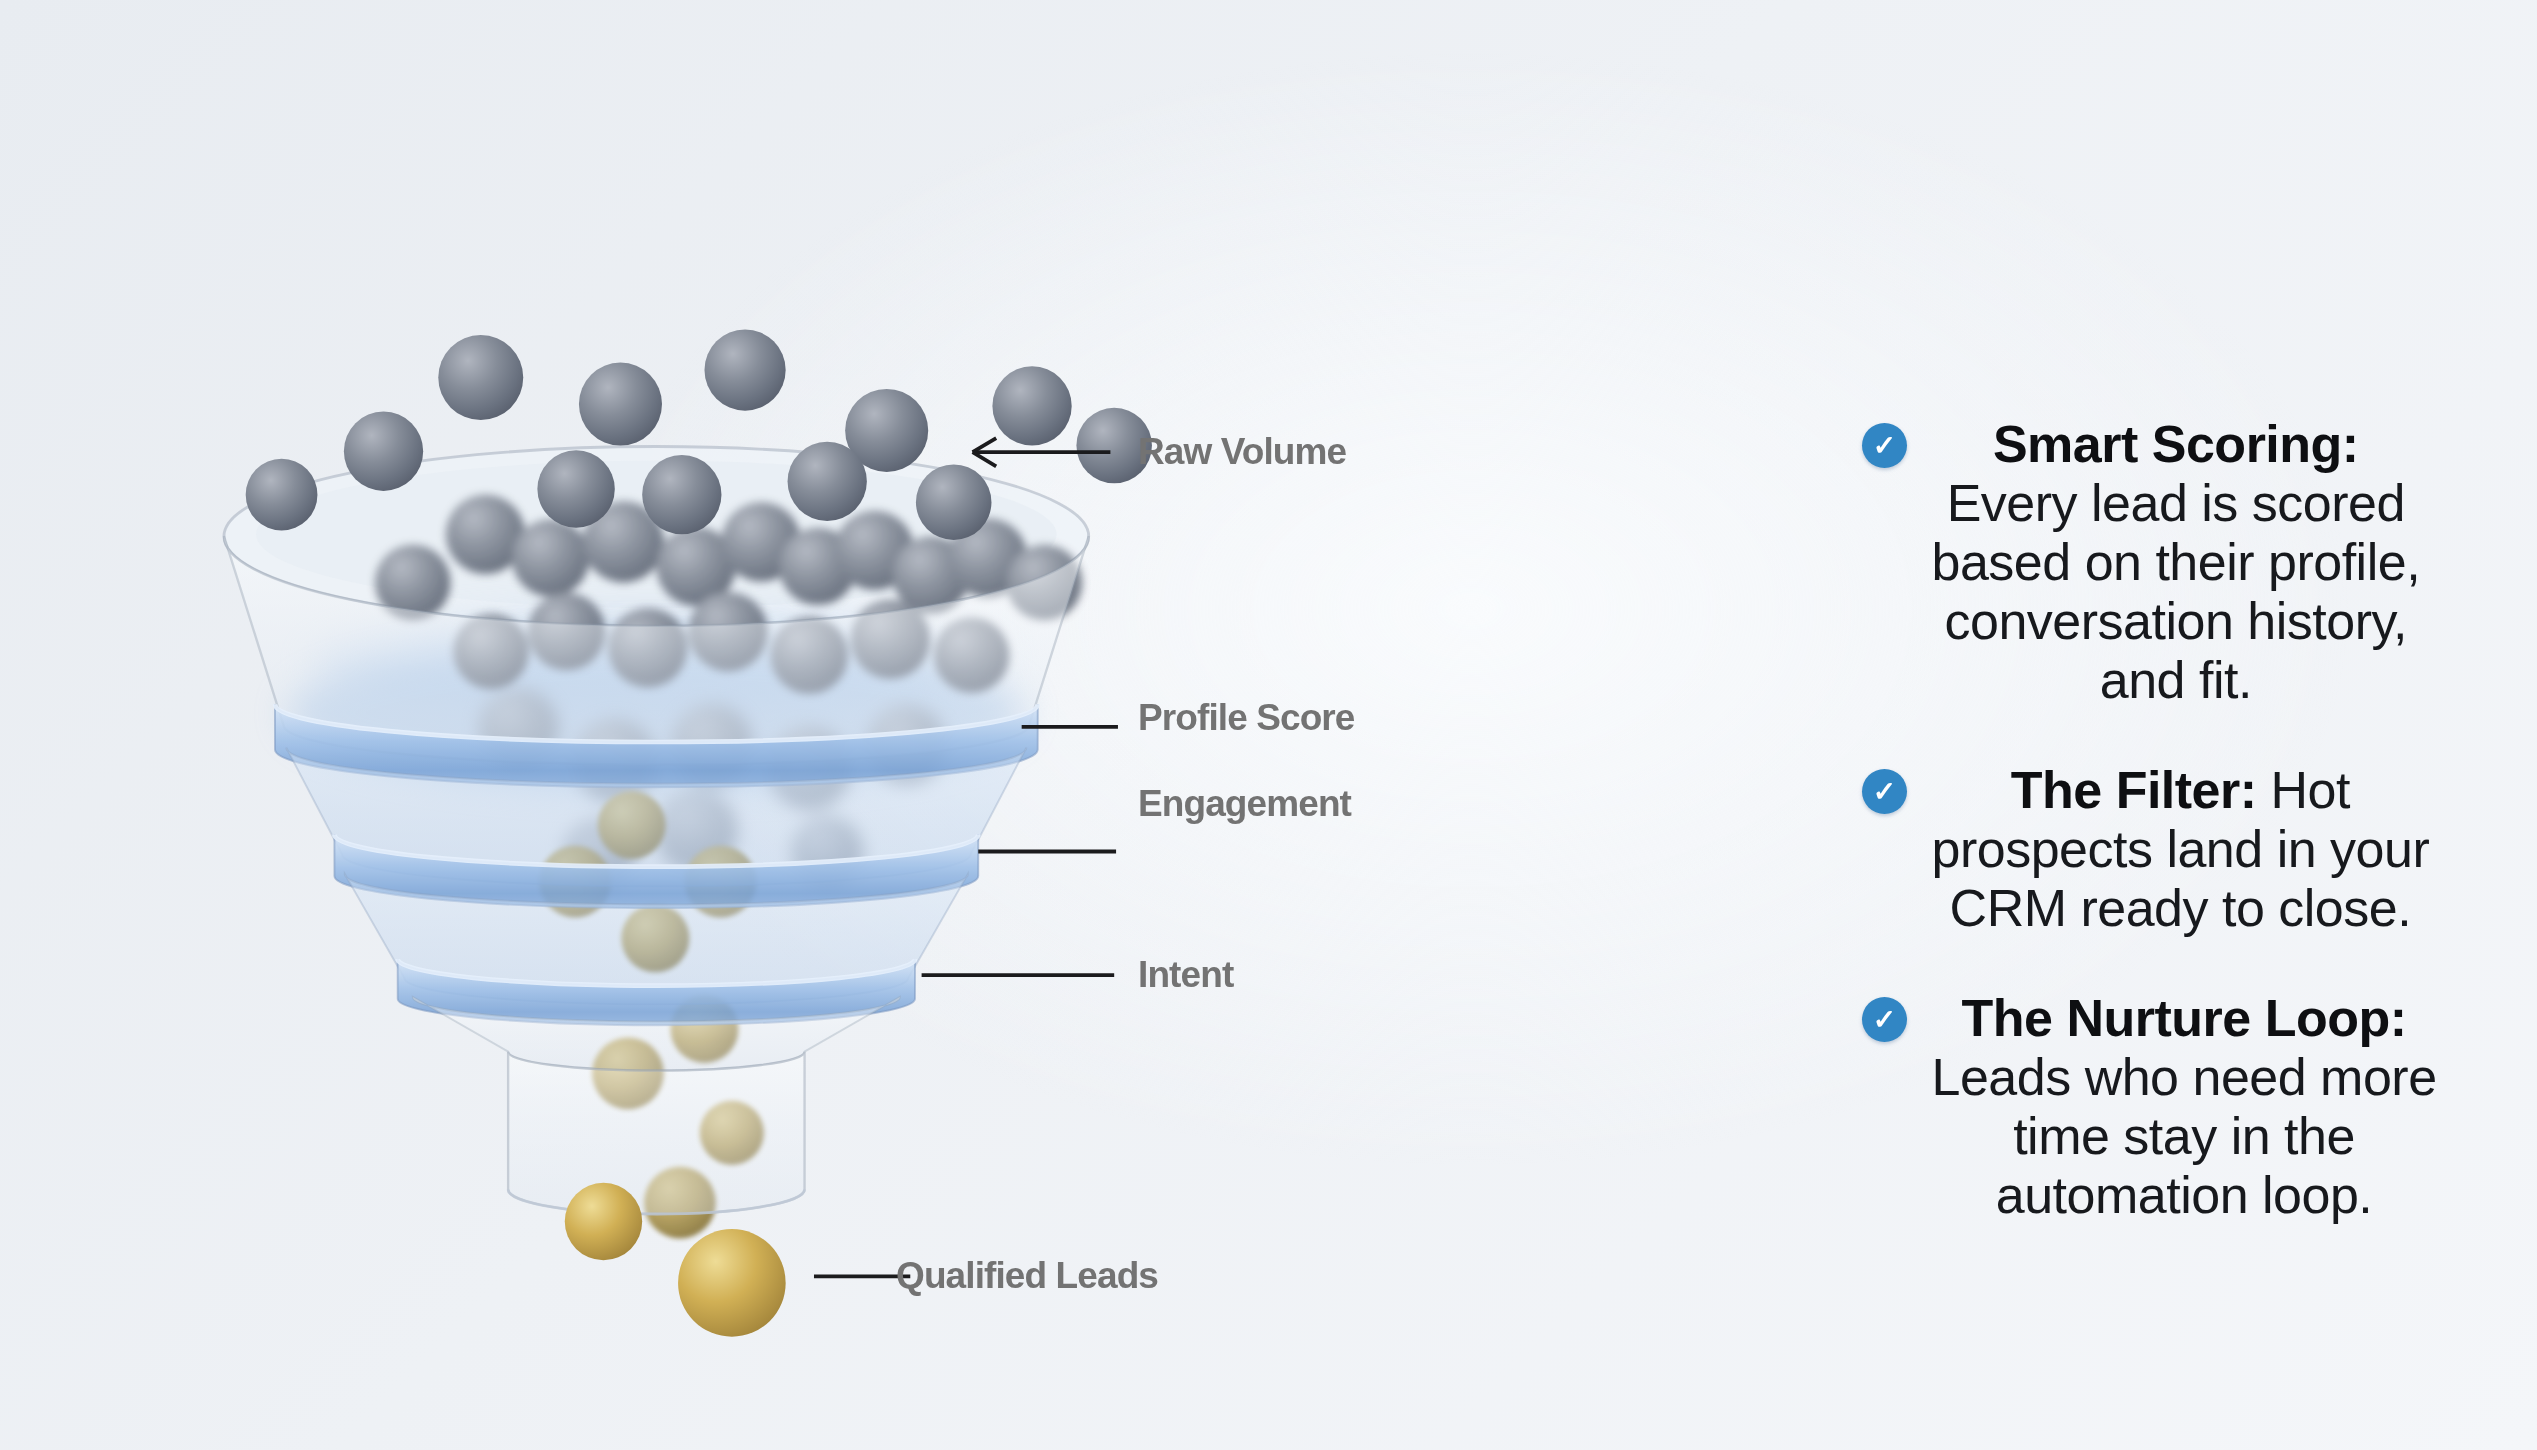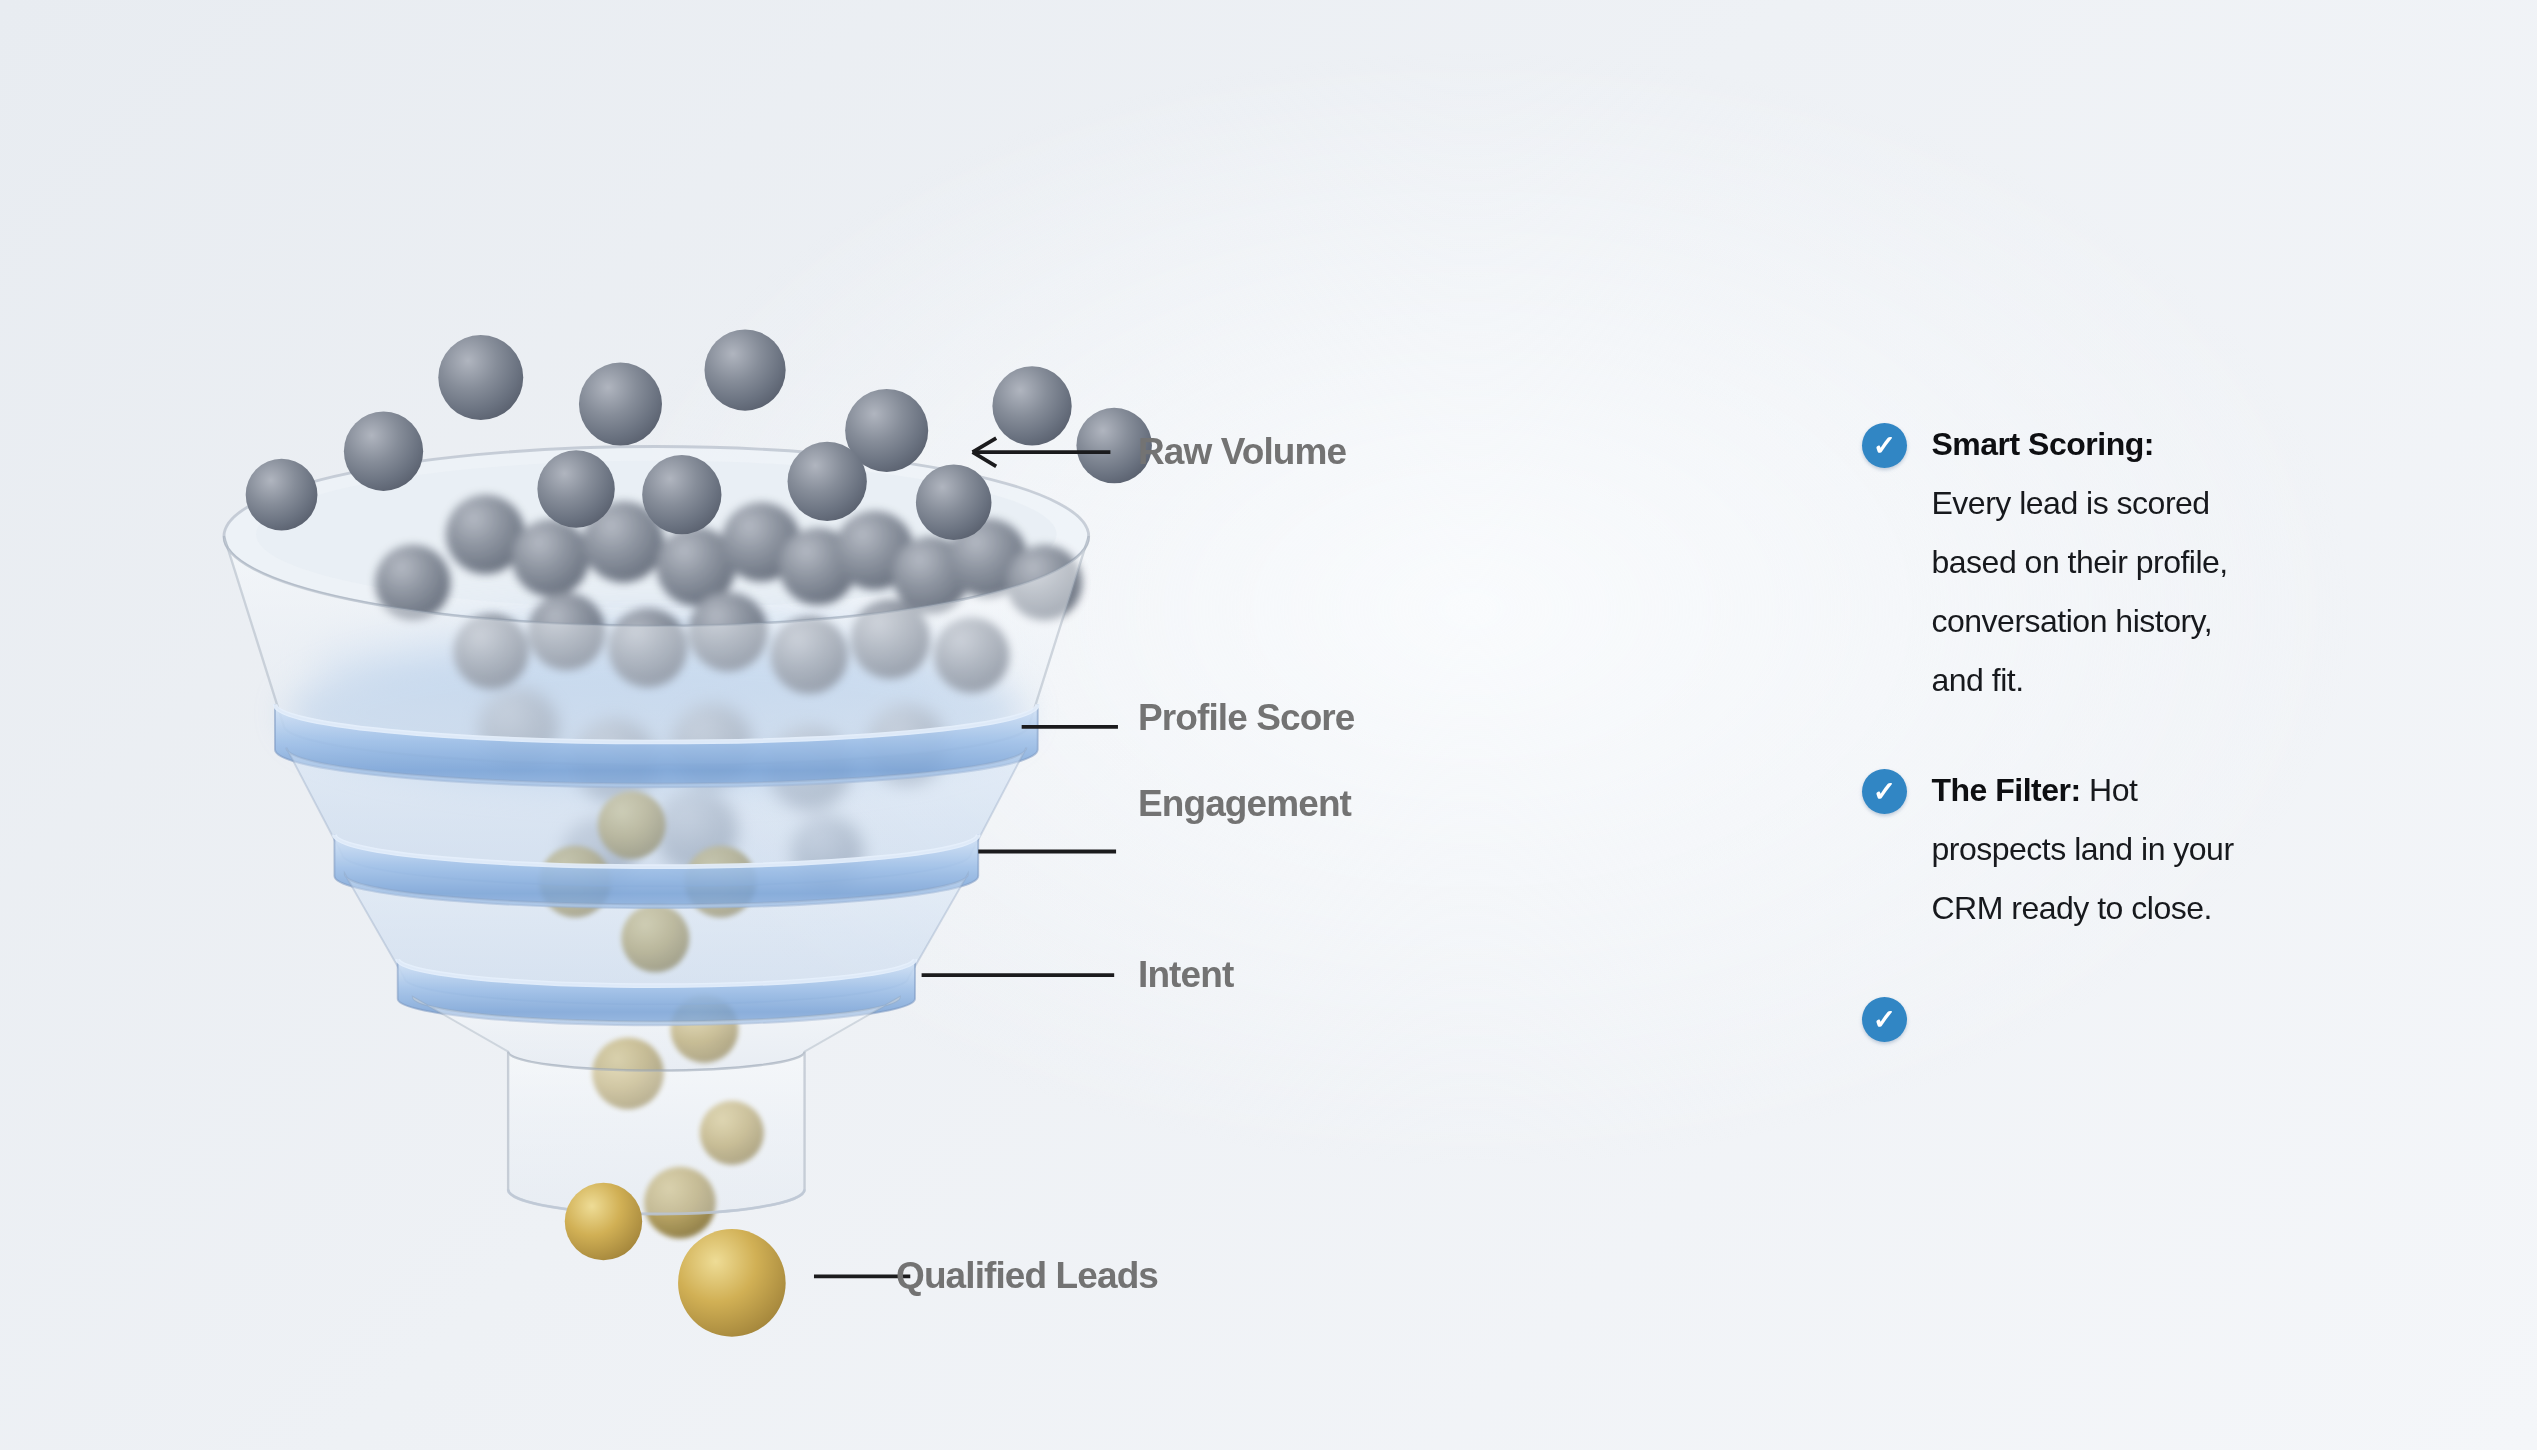--- a/index.html
+++ b/index.html
@@ -32,21 +32,21 @@
     display:flex;flex-direction:column;gap:51px;
   }
   .feature-item{display:flex;gap:24.5px;}
   .check{
     flex:0 0 45px;width:45px;height:45px;margin-top:7.6px;
     border-radius:50%;background:#3186c4;
     color:#fff;font-size:28px;font-weight:700;
     display:flex;align-items:center;justify-content:center;
     box-shadow:0 1.9px 3.8px rgba(90,120,160,0.35);
   }
-  .feature-text{font-size:32px;line-height:59px;color:#17191d;letter-spacing:-0.5px;}
+  .feature-text{font-size:52px;line-height:59px;color:#17191d;letter-spacing:-0.5px;text-align:center;}
   .feature-title{font-weight:700;color:#0e0f12;}
   .feature-body{white-space:pre-line;}
 </style>
 </head>
 <body>
 
 <div class="stage">
 
   <svg class="funnel-svg" viewBox="0 0 2688 1536">
     <defs>
@@ -231,17 +231,23 @@
       <span class="check" style="background: rgb(49, 134, 196);">✓</span>
       <div class="feature-text">
         <div><span class="feature-title">The Filter:</span><span> Hot</span></div>
         <div class="feature-body">prospects land in your
 CRM ready to close.</div>
       </div>
     </div>
 
     <div class="feature-item">
       <span class="check" style="background: rgb(49, 134, 196);">✓</span>
+      <div class="feature-text">
+        <div><span class="feature-title">The Nurture Loop:</span><span></span></div>
+        <div class="feature-body">Leads who need more
+time stay in the
+automation loop.</div>
+      </div>
     </div>
 
   </div>
 </div>
 
 
 </body></html>

